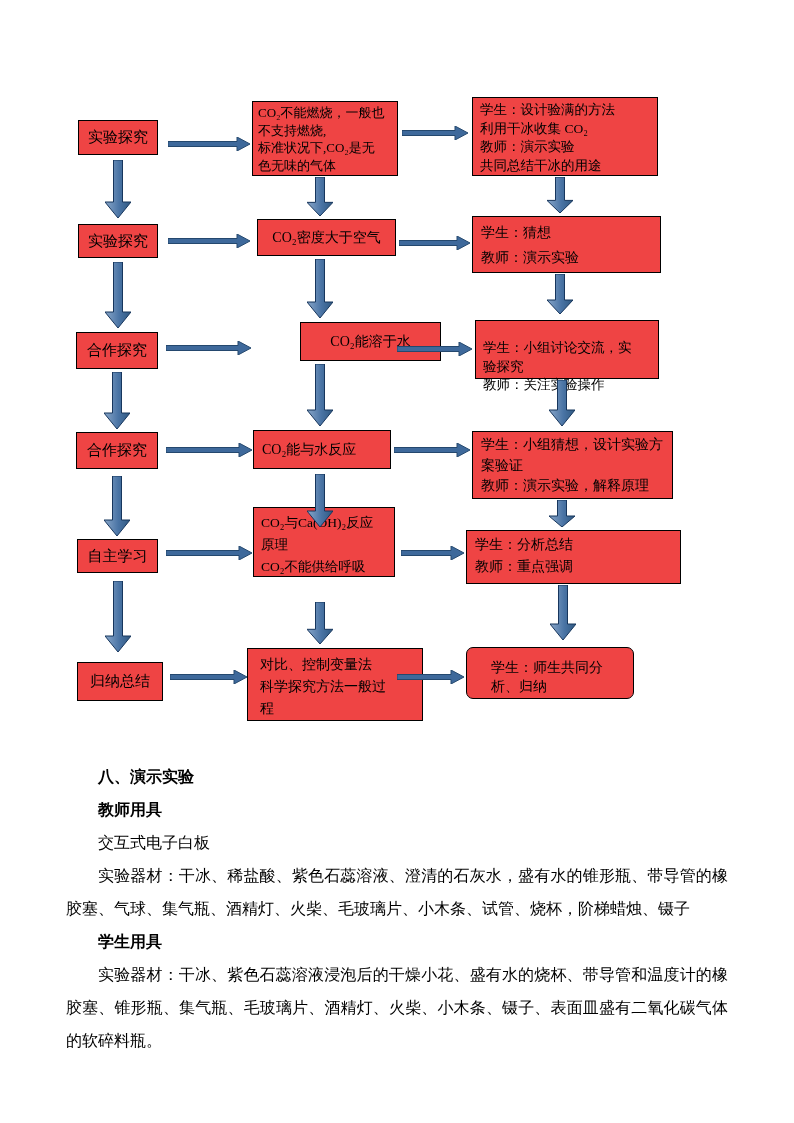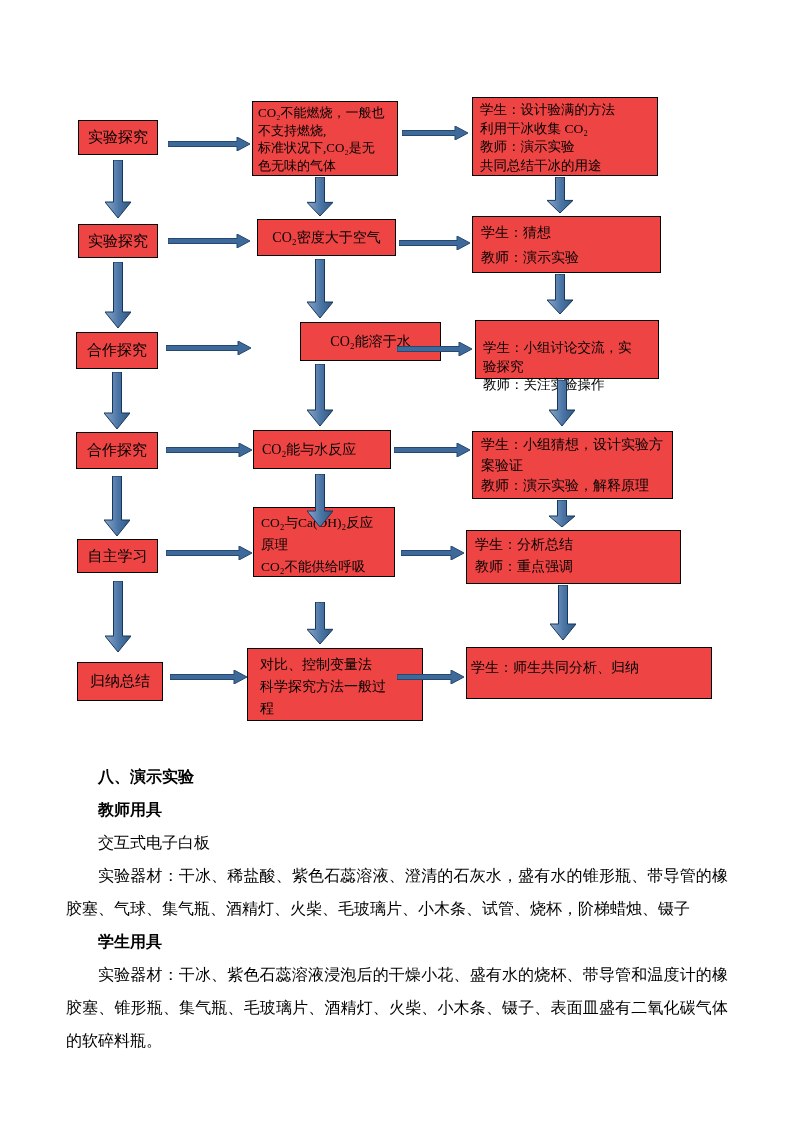--- a/index.html
+++ b/index.html
@@ -62,21 +62,21 @@
     <div class="fc-box" style="left:253px;top:507px;width:142px;height:70px;padding:4px 7px;line-height:22px;">CO₂与Ca(OH)₂反应
 原理
 CO₂不能供给呼吸</div>
     <div class="fc-box" style="left:466px;top:530px;width:215px;height:54px;padding:3px 8px;line-height:22px;font-size:14px;">学生：分析总结
 教师：重点强调</div>
 
     <div class="fc-box stage" style="left:77px;top:662px;width:86px;height:39px;">归纳总结</div>
     <div class="fc-box" style="left:247px;top:648px;width:176px;height:73px;padding:5px 12px;line-height:22px;font-size:14px;">对比、控制变量法
 科学探究方法一般过
 程</div>
-    <div class="fc-box" style="left:466px;top:647px;width:246px;height:52px;padding:10px 4px;font-size:14px;">学生：师生共同分析、归纳</div>
+    <div class="fc-box" style="left:466px;top:647px;width:168px;height:52px;padding:10px 24px;font-size:14px;border-radius:7px;">学生：师生共同分析、归纳</div>
 
   <svg width="82" height="14" class="arrow" style="left: 168px; top: 137px;">
         <polygon points="0,4.5 69,4.5 69,0 82,7 69,14 69,9.5 0,9.5" fill="#3e699b" stroke="#24486e" stroke-width="1"></polygon>
       </svg>
       <svg width="66" height="14" class="arrow" style="left: 402px; top: 126px;">
         <polygon points="0,4.5 53,4.5 53,0 66,7 53,14 53,9.5 0,9.5" fill="#3e699b" stroke="#24486e" stroke-width="1"></polygon>
       </svg>
       <svg width="82" height="14" class="arrow" style="left: 168px; top: 234px;">
         <polygon points="0,4.5 69,4.5 69,0 82,7 69,14 69,9.5 0,9.5" fill="#3e699b" stroke="#24486e" stroke-width="1"></polygon>
       </svg>

